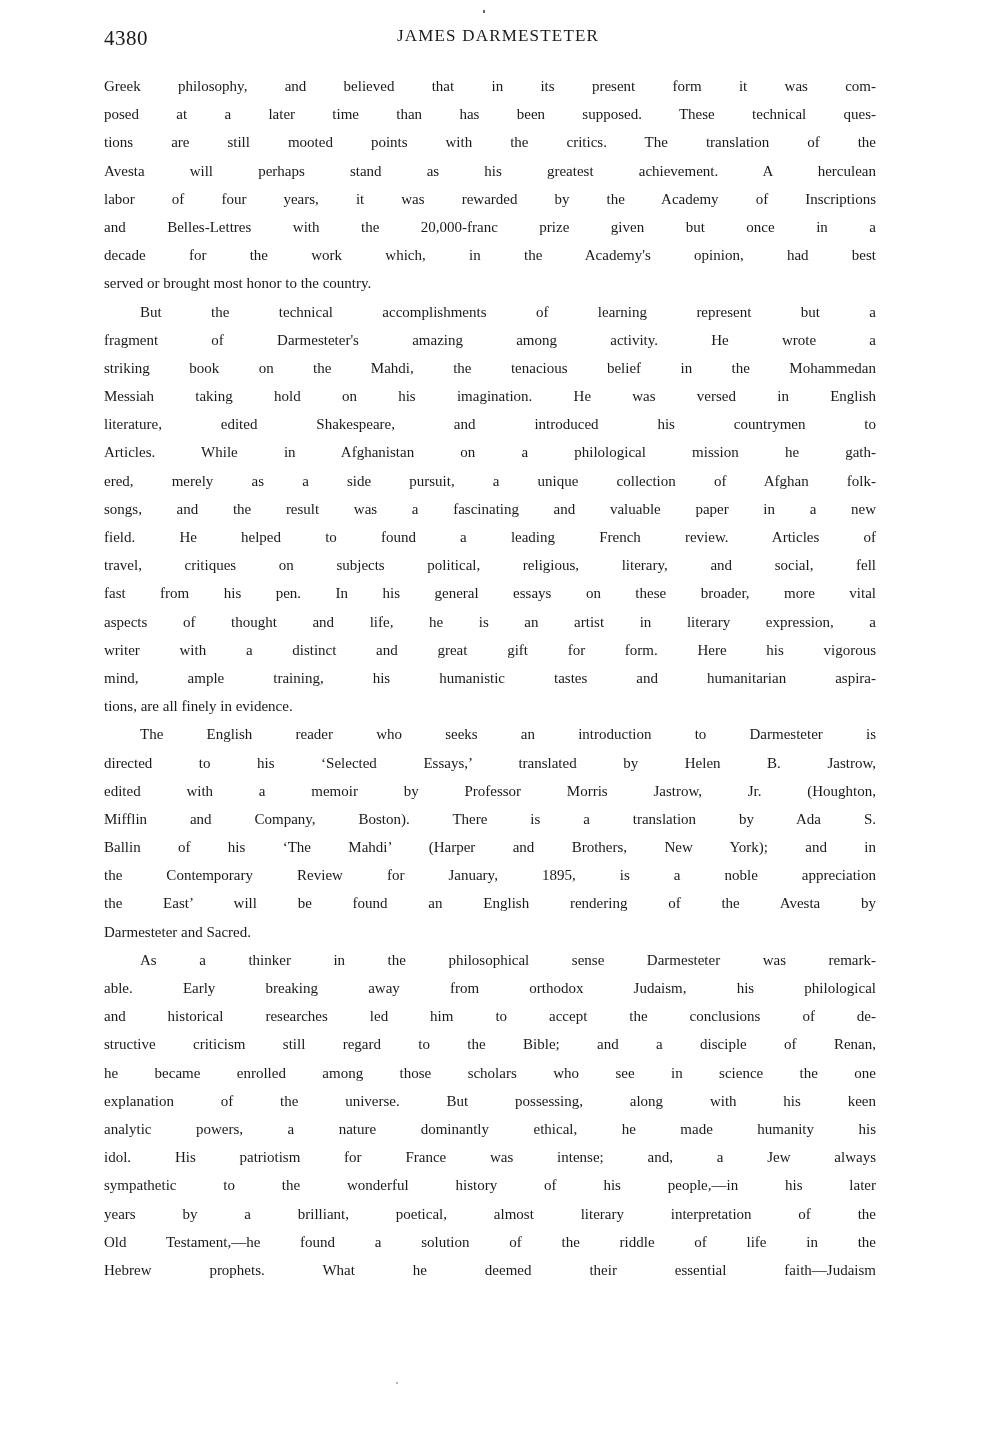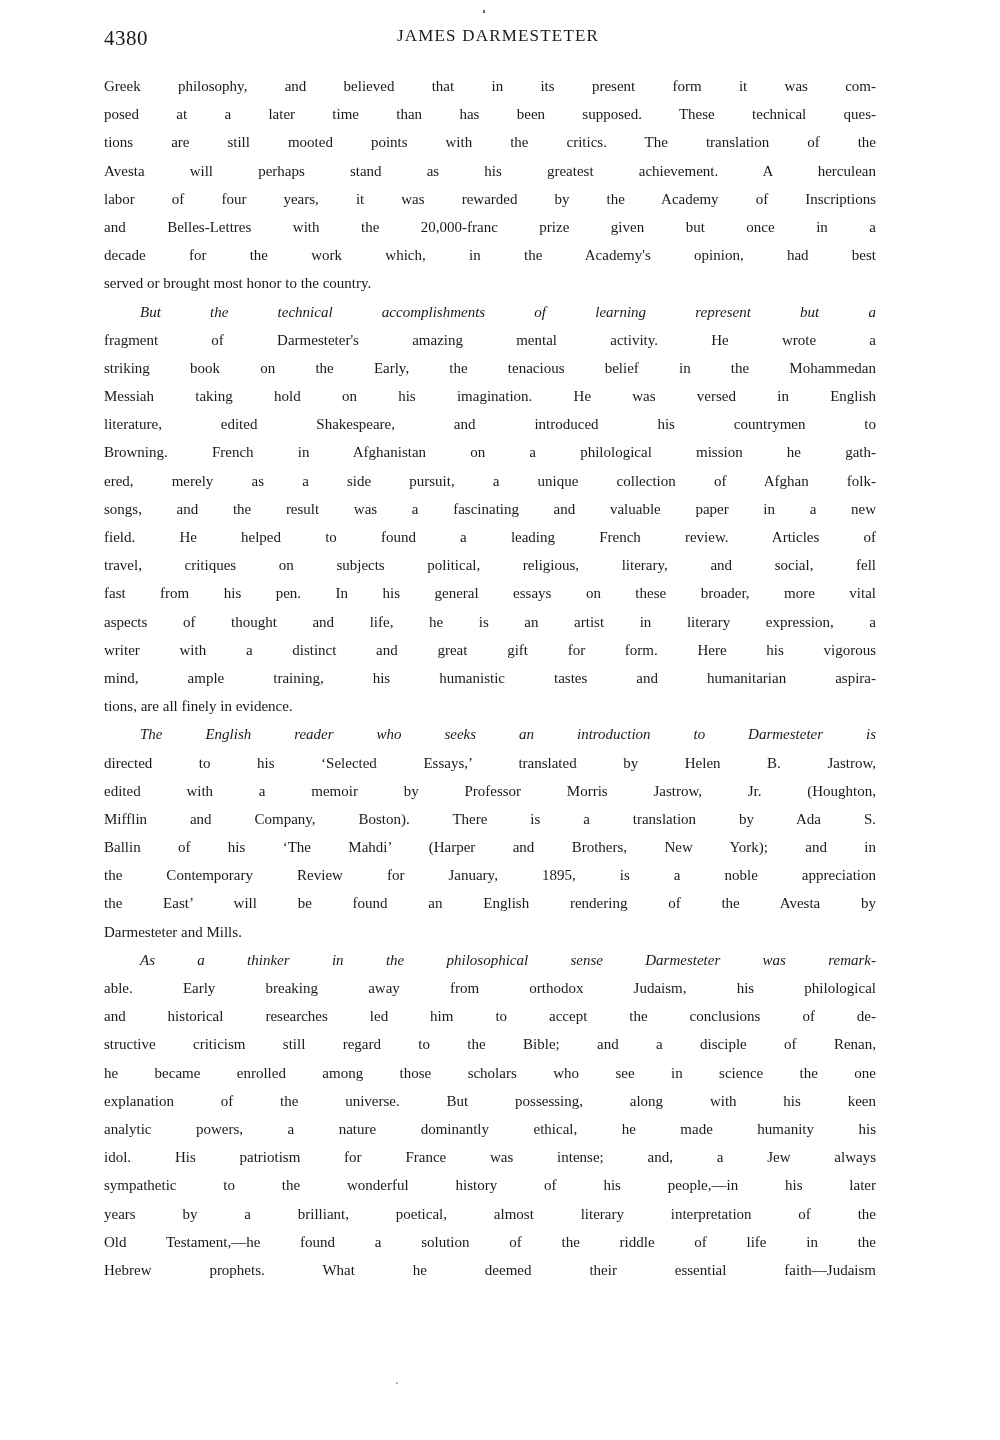--- a/index.html
+++ b/index.html
@@ -11,21 +11,21 @@
   .header { position: absolute; top: 22px; left: 104px; width: 772px; height: 30px; text-decoration: underline; }
   .page-number { position: absolute; left: 0; top: 4px; font-size: 21px; letter-spacing: 0.5px; }
   .running-title { position: absolute; left: 16px; right: 0; text-align: center; top: 4px; font-size: 17px; letter-spacing: 1.2px; }
   .body-text { position: absolute; top: 72px; left: 104px; width: 772px; }
   .line {
     font-size: 15px; line-height: 28.2px; height: 28.2px;
     text-align: justify; text-align-last: justify; white-space: nowrap;
     overflow: visible; word-spacing: 0px;
   }
   .line.last { text-align-last: left; }
-  .line.indent { padding-left: 36px; font-style: italic; }
+  .line.indent { padding-left: 36px; }
   .dot { position: absolute; left: 396px; top: 1382px; width: 2px; height: 2px; background: #999; border-radius: 1px; }
   .tick { position: absolute; left: 483px; top: 10px; width: 2px; height: 3px; background: #666; }
 </style>
 </head>
 <body>
 
 <div class="tick"></div>
 
 <div class="header">
   <span class="page-number">4380</span>
@@ -38,44 +38,44 @@
       <div class="line">posed at a later time than has been supposed.  These technical ques-</div>
       <div class="line">tions are still mooted points with the critics.  The translation of the</div>
       <div class="line">Avesta will perhaps stand as his greatest achievement.  A herculean</div>
       <div class="line">labor of four years, it was rewarded by the Academy of Inscriptions</div>
       <div class="line">and Belles-Lettres with the 20,000-franc prize given but once in a</div>
       <div class="line">decade for the work which, in the Academy's opinion, had best</div>
       <div class="line last">served or brought most honor to the country.</div>
     </div>
     <div>
       <div class="line indent">But the technical accomplishments of learning represent but a</div>
-      <div class="line">fragment of Darmesteter's amazing mental activity.  He wrote a</div>
-      <div class="line">striking book on the Early, the tenacious belief in the Mohammedan</div>
+      <div class="line">fragment of Darmesteter's amazing among activity.  He wrote a</div>
+      <div class="line">striking book on the Mahdi, the tenacious belief in the Mohammedan</div>
       <div class="line">Messiah taking hold on his imagination.  He was versed in English</div>
       <div class="line">literature, edited Shakespeare, and introduced his countrymen to</div>
-      <div class="line">Browning.  French in Afghanistan on a philological mission he gath-</div>
+      <div class="line">Articles.  While in Afghanistan on a philological mission he gath-</div>
       <div class="line">ered, merely as a side pursuit, a unique collection of Afghan folk-</div>
       <div class="line">songs, and the result was a fascinating and valuable paper in a new</div>
       <div class="line">field.  He helped to found a leading French review.  Articles of</div>
       <div class="line">travel, critiques on subjects political, religious, literary, and social, fell</div>
       <div class="line">fast from his pen.  In his general essays on these broader, more vital</div>
       <div class="line">aspects of thought and life, he is an artist in literary expression, a</div>
       <div class="line">writer with a distinct and great gift for form.  Here his vigorous</div>
       <div class="line">mind, ample training, his humanistic tastes and humanitarian aspira-</div>
       <div class="line last">tions, are all finely in evidence.</div>
     </div>
     <div>
       <div class="line indent">The English reader who seeks an introduction to Darmesteter is</div>
       <div class="line">directed to his ‘Selected Essays,’ translated by Helen B. Jastrow,</div>
       <div class="line">edited with a memoir by Professor Morris Jastrow, Jr. (Houghton,</div>
       <div class="line">Mifflin and Company, Boston).  There is a translation by Ada S.</div>
       <div class="line">Ballin of his ‘The Mahdi’ (Harper and Brothers, New York); and in</div>
       <div class="line">the Contemporary Review for January, 1895, is a noble appreciation</div>
       <div class="line">the East’ will be found an English rendering of the Avesta by</div>
-      <div class="line last">Darmesteter and Mills.</div>
+      <div class="line last">Darmesteter and Sacred.</div>
     </div>
     <div>
       <div class="line indent">As a thinker in the philosophical sense Darmesteter was remark-</div>
       <div class="line">able.  Early breaking away from orthodox Judaism, his philological</div>
       <div class="line">and historical researches led him to accept the conclusions of de-</div>
       <div class="line">structive criticism still regard to the Bible; and a disciple of Renan,</div>
       <div class="line">he became enrolled among those scholars who see in science the one</div>
       <div class="line">explanation of the universe.  But possessing, along with his keen</div>
       <div class="line">analytic powers, a nature dominantly ethical, he made humanity his</div>
       <div class="line">idol.  His patriotism for France was intense; and, a Jew always</div>

